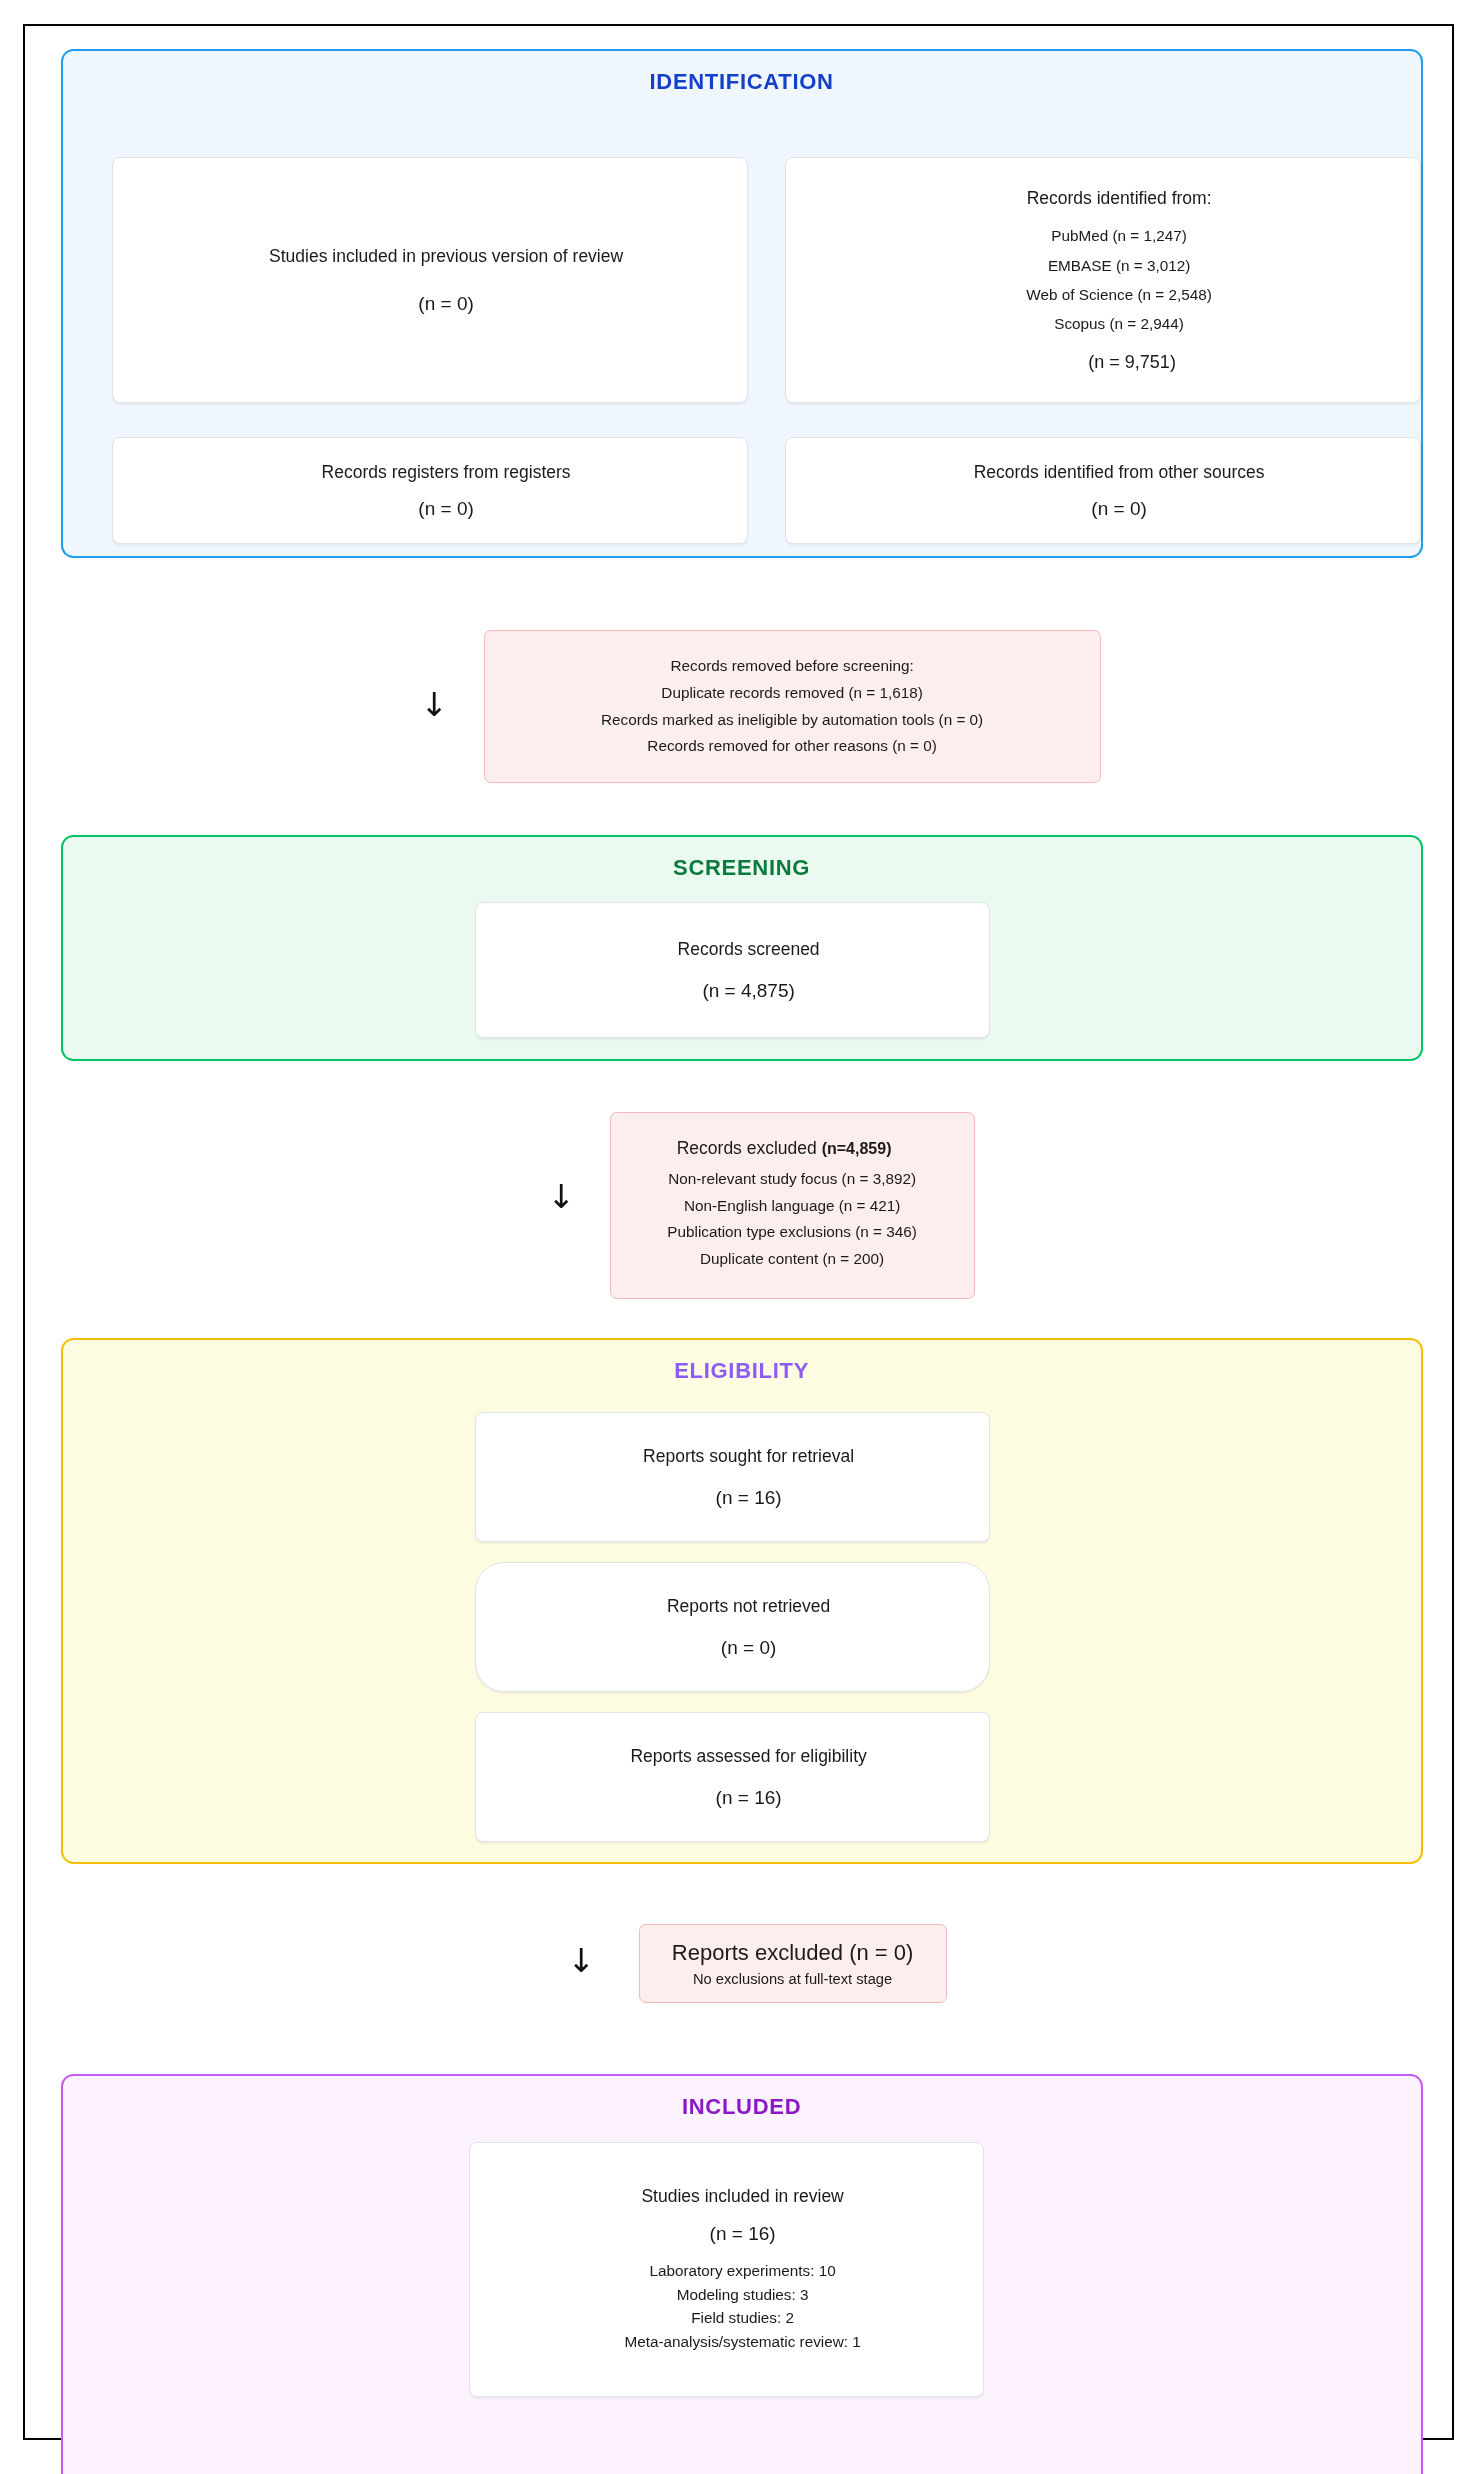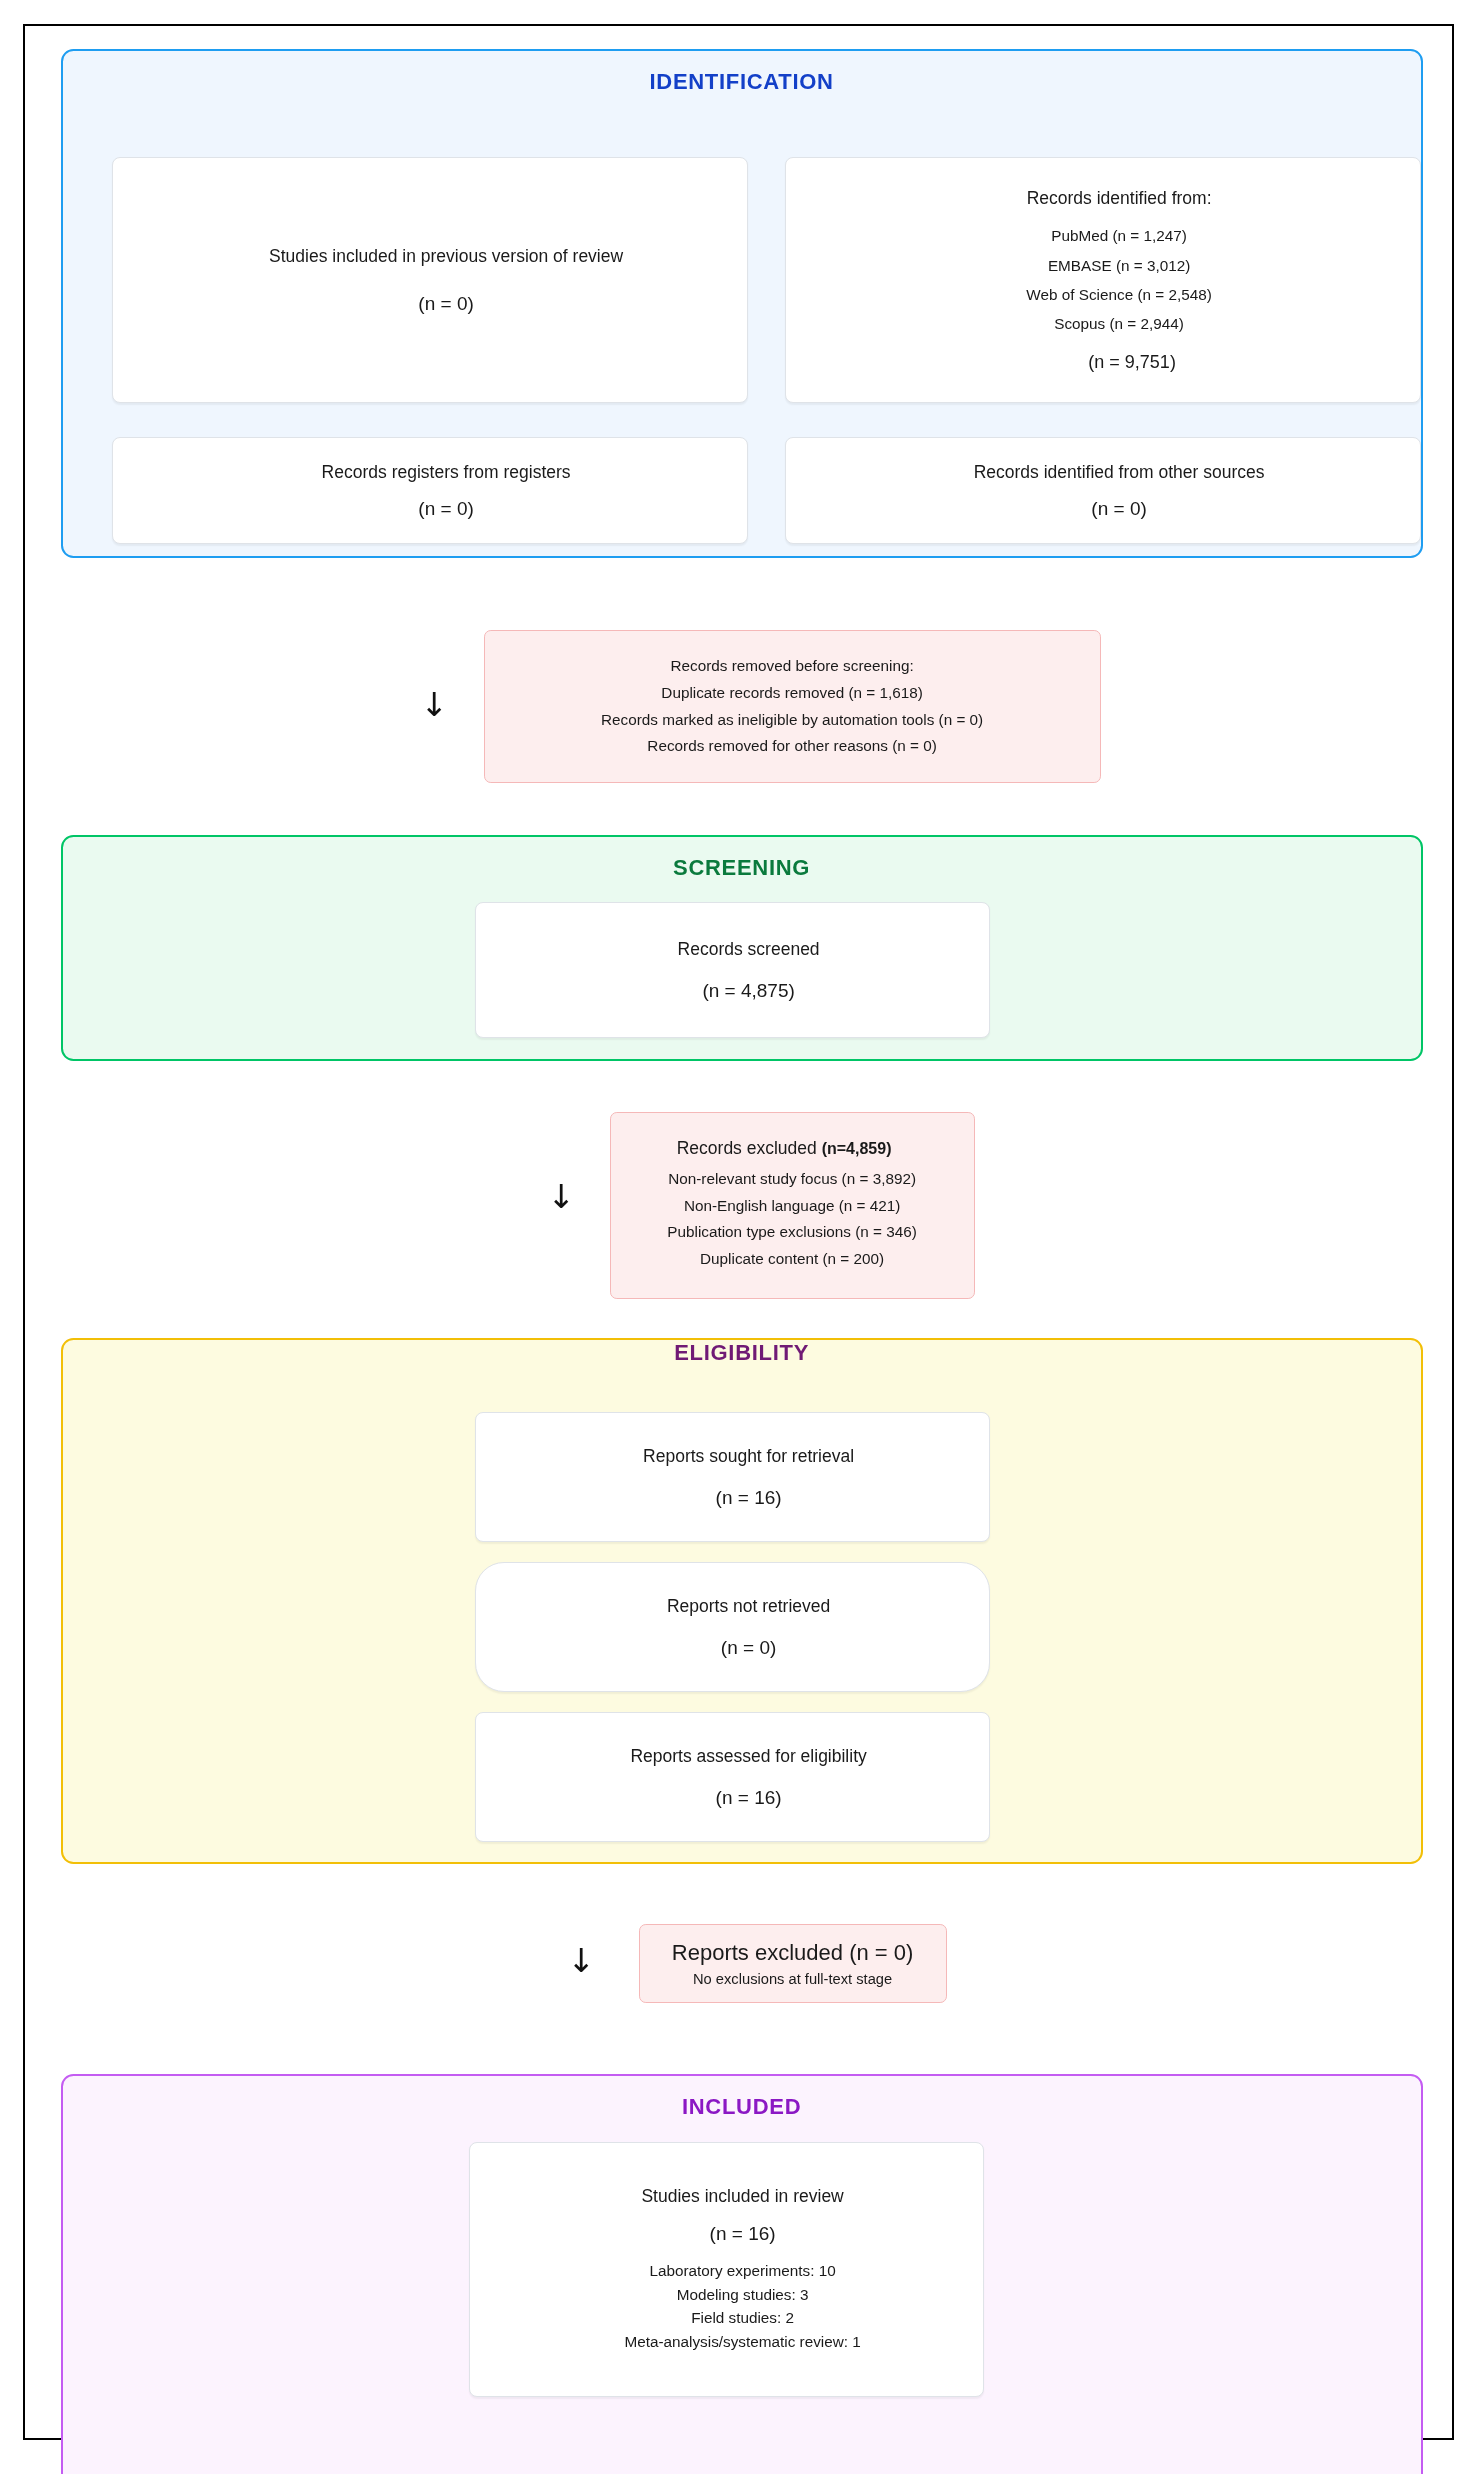--- a/index.html
+++ b/index.html
@@ -42,21 +42,21 @@
   #stage-screening{
     left:36px;top:809px;width:1362px;height:226px;
     background:#eafaf0;border:2.3px solid #00c566;
   }
   #stage-screening .stage-title{color:#0a7a3d;margin-top:18px;}
 
   #stage-eligibility{
     left:36px;top:1312px;width:1362px;height:526px;
     background:#fdfbe0;border:2.3px solid #f2bf07;
   }
-  #stage-eligibility .stage-title{color:#701a75;}
+  #stage-eligibility .stage-title{color:#8b5cf6;margin-top:18px;}
 
   #stage-included{
     left:36px;top:2048px;width:1362px;height:416px;
     background:#fcf3fe;border:2.3px solid #c45cf2;
   }
   #stage-included .stage-title{color:#8b18c4;margin-top:18px;}
 
   
   .card{
     position:absolute;

